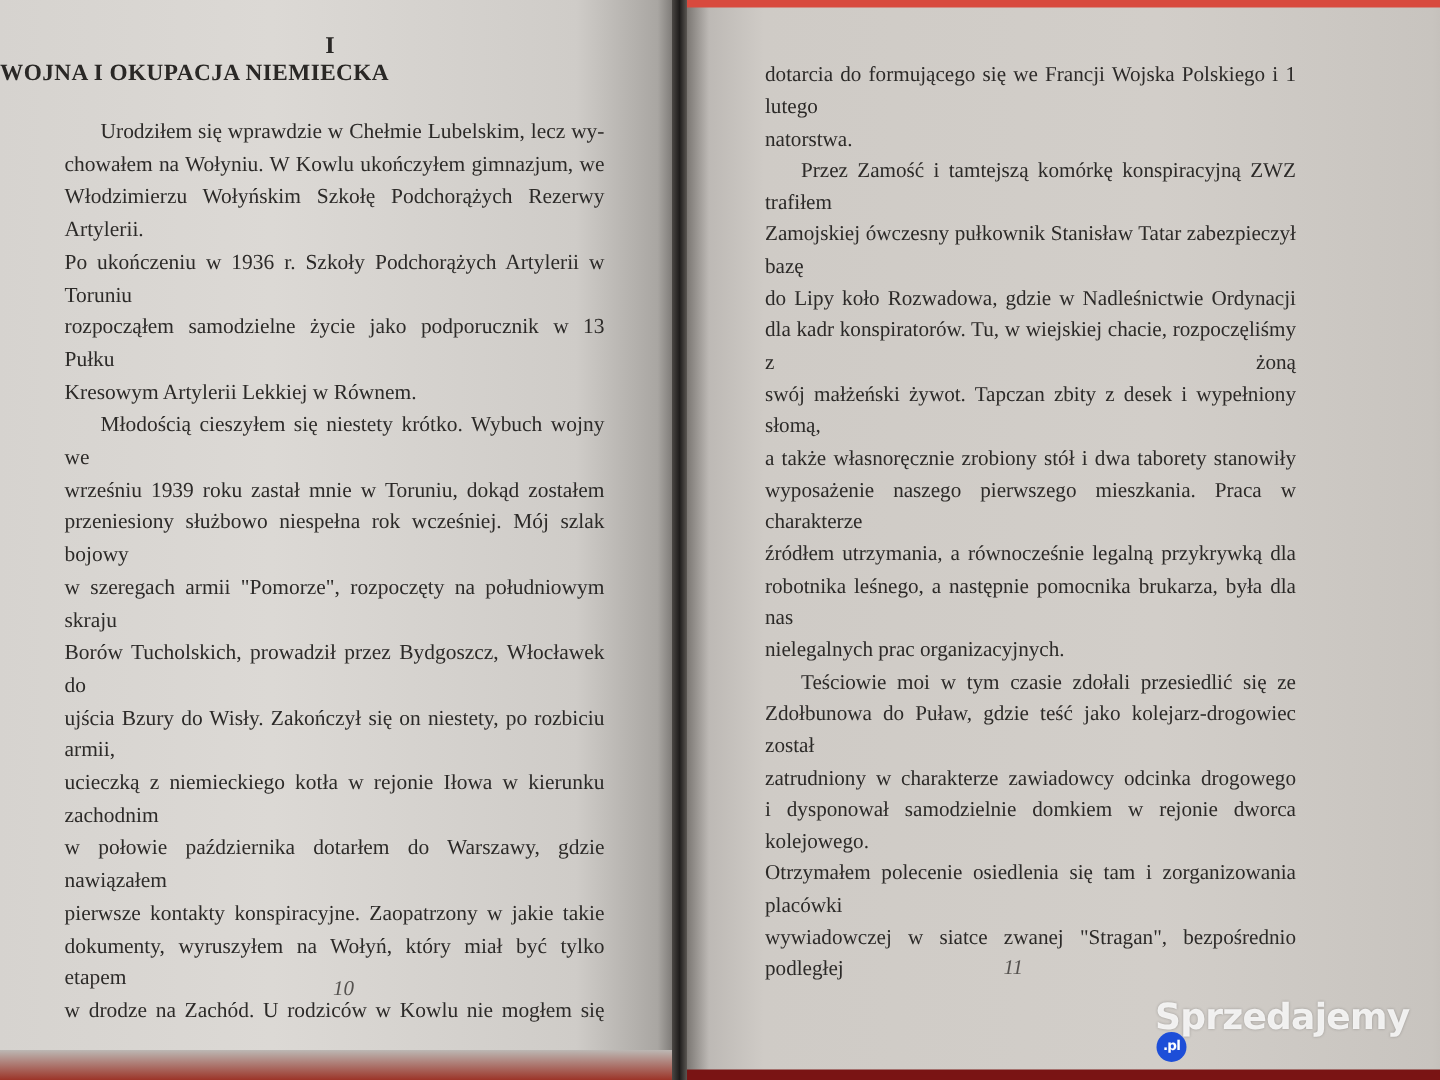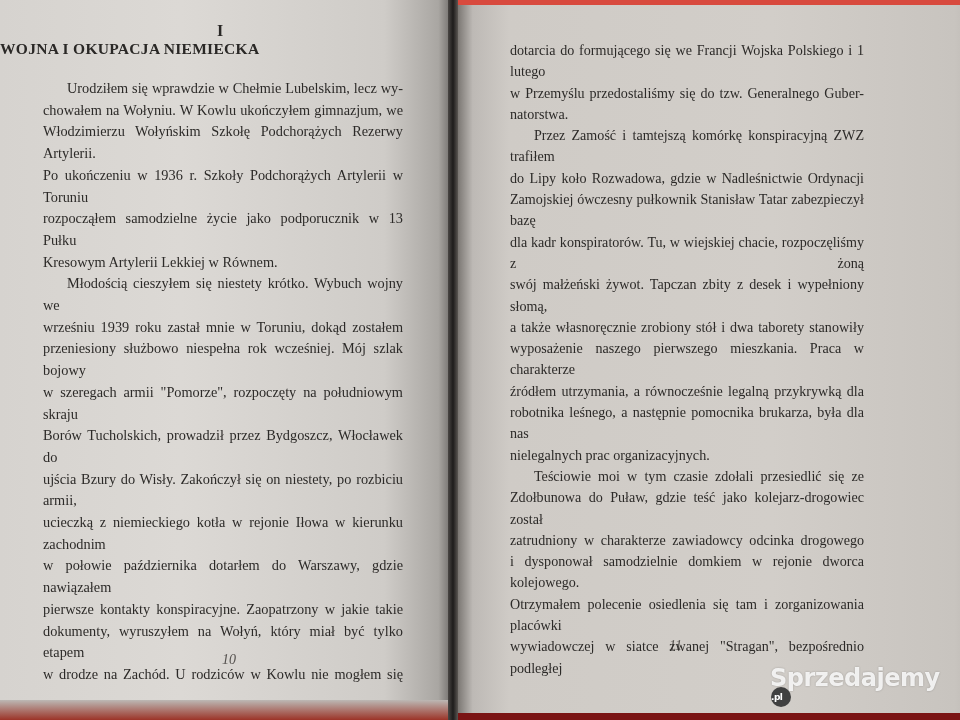--- a/index.html
+++ b/index.html
@@ -50,22 +50,22 @@
     background: linear-gradient(180deg, #bcb8b4, #9c3428);
   }
   .watermark {
     position: absolute; left: 770px; top: 664px;
     font-family: "DejaVu Sans", sans-serif; font-weight: bold; font-size: 24px;
     color: rgba(255,255,255,0.85); letter-spacing: -0.5px;
     text-shadow: 0 0 2px rgba(0,0,0,0.25);
   }
   .watermark .pl {
     display: inline-block; position: relative; top: -14px; margin-left: 1px;
-    background: #404040; color: #fff; font-size: 9px; border-radius: 50%;
-    width: 20px; height: 20px; line-height: 20px; 
+    background: #1d4ed8; color: #fff; font-size: 9px; border-radius: 50%;
+    width: 20px; height: 20px; line-height: 20px; text-align: center;
     text-shadow: none;
   }
 </style>
 </head>
 <body>
 
 <div class="bg-top"></div>
 
 <div class="page page-left">
   <div class="chapter-num">I</div>
@@ -92,25 +92,24 @@
   <div class="page-num pnum-left">10</div>
 </div>
 
 <div class="edge-bottom-left"></div>
 
 <div class="page page-right">
   <div class="page-num" style="left:212px;top:633px;font-style:italic;font-size:14px;color:#55524f;position:absolute;">11</div>
 </div>
 <div class="text-block right-text" id="right-body">
     <p>dotarcia do formującego się we Francji Wojska Polskiego i 1 lutego</p>
-    <p>w Przemyślu przedostaliśmy się do tzw. Generalnego Guber-</p>
     <p class="last">natorstwa.</p>
     <p class="indent">Przez Zamość i tamtejszą komórkę konspiracyjną ZWZ trafiłem</p>
+    <p>Zamojskiej ówczesny pułkownik Stanisław Tatar zabezpieczył bazę</p>
     <p>do Lipy koło Rozwadowa, gdzie w Nadleśnictwie Ordynacji</p>
-    <p>Zamojskiej ówczesny pułkownik Stanisław Tatar zabezpieczył bazę</p>
     <p>dla kadr konspiratorów. Tu, w wiejskiej chacie, rozpoczęliśmy z żoną</p>
     <p>swój małżeński żywot. Tapczan zbity z desek i wypełniony słomą,</p>
     <p>a także własnoręcznie zrobiony stół i dwa taborety stanowiły</p>
     <p>wyposażenie naszego pierwszego mieszkania. Praca w charakterze</p>
     <p>źródłem utrzymania, a równocześnie legalną przykrywką dla</p>
     <p>robotnika leśnego, a następnie pomocnika brukarza, była dla nas</p>
     <p class="last">nielegalnych prac organizacyjnych.</p>
     <p class="indent">Teściowie moi w tym czasie zdołali przesiedlić się ze</p>
     <p>Zdołbunowa do Puław, gdzie teść jako kolejarz-drogowiec został</p>
     <p>zatrudniony w charakterze zawiadowcy odcinka drogowego</p>

